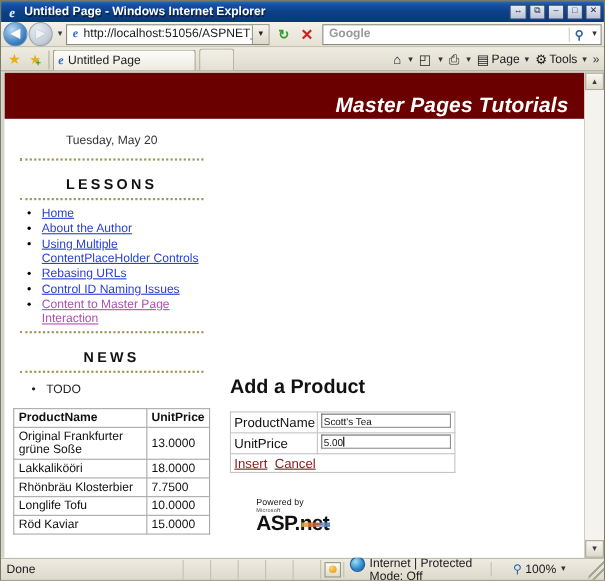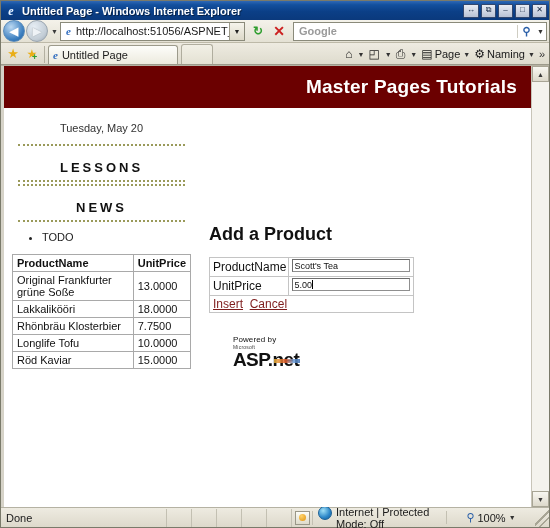--- a/index.html
+++ b/index.html
@@ -174,22 +174,22 @@
     background:linear-gradient(#f8f7f1,#ddd9cb);
     border:1px solid #a8a595;box-sizing:border-box;
     display:flex;align-items:center;justify-content:center;
     font-size:7px;color:#3a3a3a;
   }
   .sb-track{flex:1;background:#f4f3ed;}
 
   
   .banner{
     background:#6b0000;height:42px;
-    display:flex;align-items:center;justify-content:flex-end;
-    padding-right:14px;box-sizing:border-box;
+    display:flex;align-items:flex-end;justify-content:flex-end;
+    padding-right:14px;box-sizing:border-box;font-style:italic;
   }
   .banner h1{
     margin:0;color:#fff;font-size:19px;font-weight:bold;
     letter-spacing:.2px;
   }
   .pagebody{display:flex;align-items:flex-end;}
   .leftcol{width:195px;flex:none;padding-top:10px;}
   .datetxt{text-align:center;font-size:11px;color:#333;padding:4px 0 8px 0;}
   .hr-dot{border:none;border-top:2px dotted #9a9a5a;margin:2px 14px;height:0;}
   .sechead{
@@ -361,40 +361,48 @@
       <span class="gl">⎙</span>
       <span class="cdd">▼</span>
     </span>
     <span class="cmd">
       <span class="gl">▤</span>
       <span>Page</span>
       <span class="cdd">▼</span>
     </span>
     <span class="cmd">
       <span class="gl">⚙</span>
-      <span>Naming</span>
+      <span>Tools</span>
       <span class="cdd">▼</span>
     </span>
     <span class="chev">»</span>
   </div>
 
   <div class="viewport">
     <div class="pageframe">
 
       <div class="banner">
         <h1>Master Pages Tutorials</h1>
       </div>
 
       <div class="pagebody">
 
         <div class="leftcol">
           <div class="datetxt">Tuesday, May 20</div>
           <hr class="hr-dot">
           <div class="sechead">LESSONS</div>
           <hr class="hr-dot">
+          <ul class="linklist">
+            <li><a href="#">Home</a></li>
+            <li><a href="#">About the Author</a></li>
+            <li><a href="#">Using Multiple ContentPlaceHolder Controls</a></li>
+            <li><a href="#">Rebasing URLs</a></li>
+            <li><a href="#">Control ID Naming Issues</a></li>
+            <li><a href="#" class="visited">Content to Master Page Interaction</a></li>
+          </ul>
           <hr class="hr-dot">
           <div class="sechead">NEWS</div>
           <hr class="hr-dot">
           <ul class="newslist">
             <li>TODO</li>
           </ul>
 
           <div class="gridwrap">
             <table class="grid">
               <thead>

